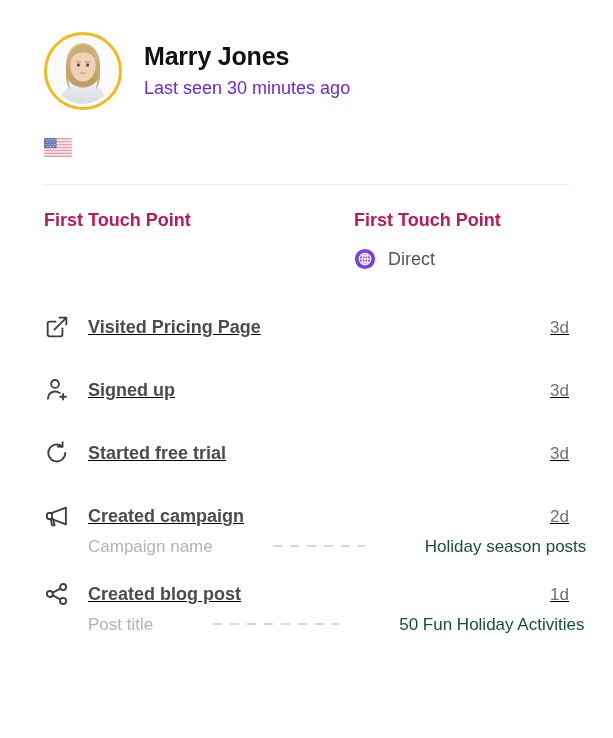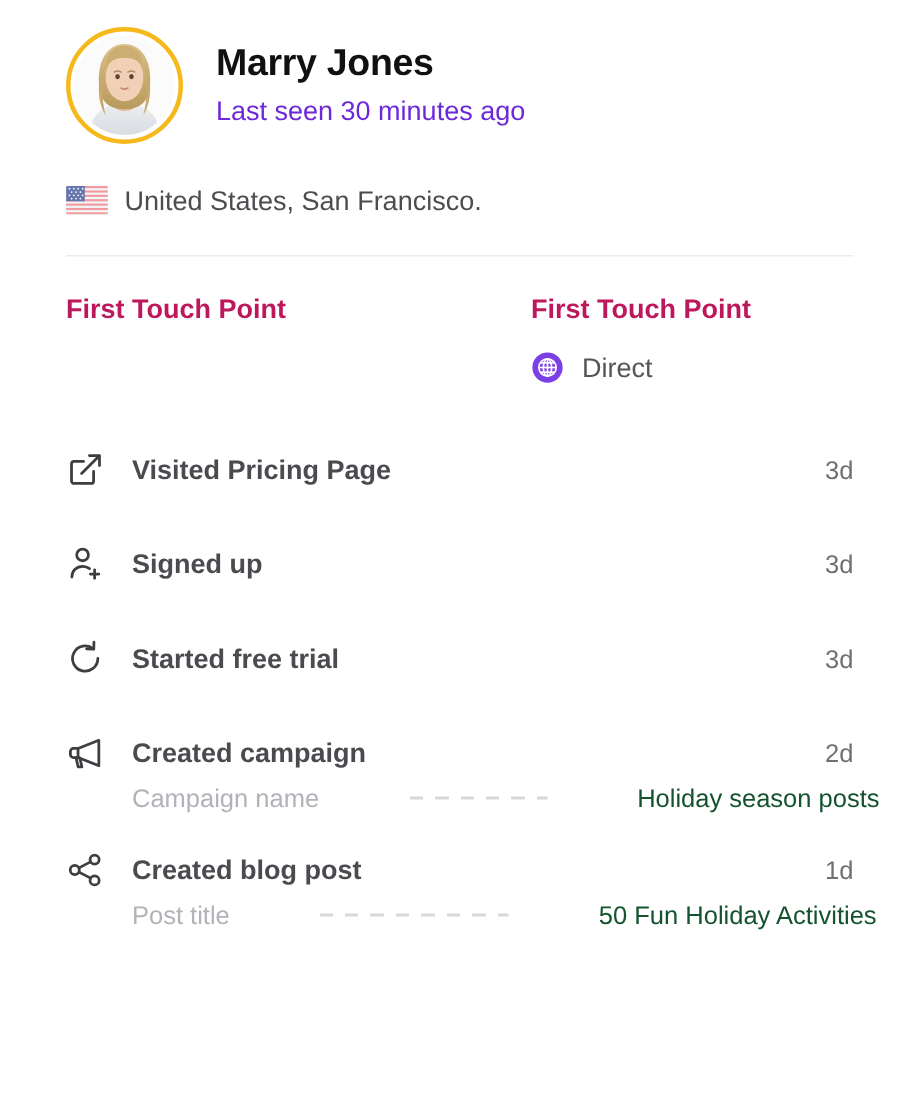--- a/index.html
+++ b/index.html
@@ -22,21 +22,21 @@
     box-sizing: border-box;
     background: #ffffff;
     border-radius: 14px;
     padding: 0 44px;
   }
 
   
   .profile-header {
     display: flex;
     align-items: center;
-    padding-top: 18px;
+    padding-top: 32px;
   }
   .avatar-ring {
     width: 78px;
     height: 78px;
     border-radius: 50%;
     border: 3px solid #F6B91C;
     box-sizing: border-box;
     padding: 3px;
     flex: 0 0 auto;
     background: #ffffff;
@@ -120,20 +120,21 @@
     line-height: 1;
   }
   .src-icon { width: 22px; height: 22px; flex: 0 0 auto; display: block; }
 
   
   .events { margin-top: 26px; }
   .event-row {
     display: flex;
     align-items: center;
     height: 63px;
+    text-decoration: underline;
   }
   .event-icon {
     width: 26px;
     height: 26px;
     flex: 0 0 auto;
     display: block;
     color: #3d3d42;
   }
   .event-label {
     font-size: 18px;
@@ -249,21 +250,20 @@
         <circle cx="13" cy="5.5" r="0.8"></circle>
         <circle cx="3" cy="8.5" r="0.8"></circle>
           <circle cx="7" cy="8.5" r="0.8"></circle>
         <circle cx="11" cy="8.5" r="0.8"></circle>
           <circle cx="15" cy="8.5" r="0.8"></circle>
         <circle cx="5" cy="11.5" r="0.8"></circle>
           <circle cx="9" cy="11.5" r="0.8"></circle>
         <circle cx="13" cy="11.5" r="0.8"></circle>
       </g>
     </svg>
-    <div class="location-text">United States, San Francisco.</div>
   </div>
 
   <div class="divider"></div>
 
   <div class="touchpoints">
     <div class="tp-col">
       <div class="tp-title">First Touch Point</div>
     </div>
     <div class="tp-col second">
       <div class="tp-title">First Touch Point</div>

